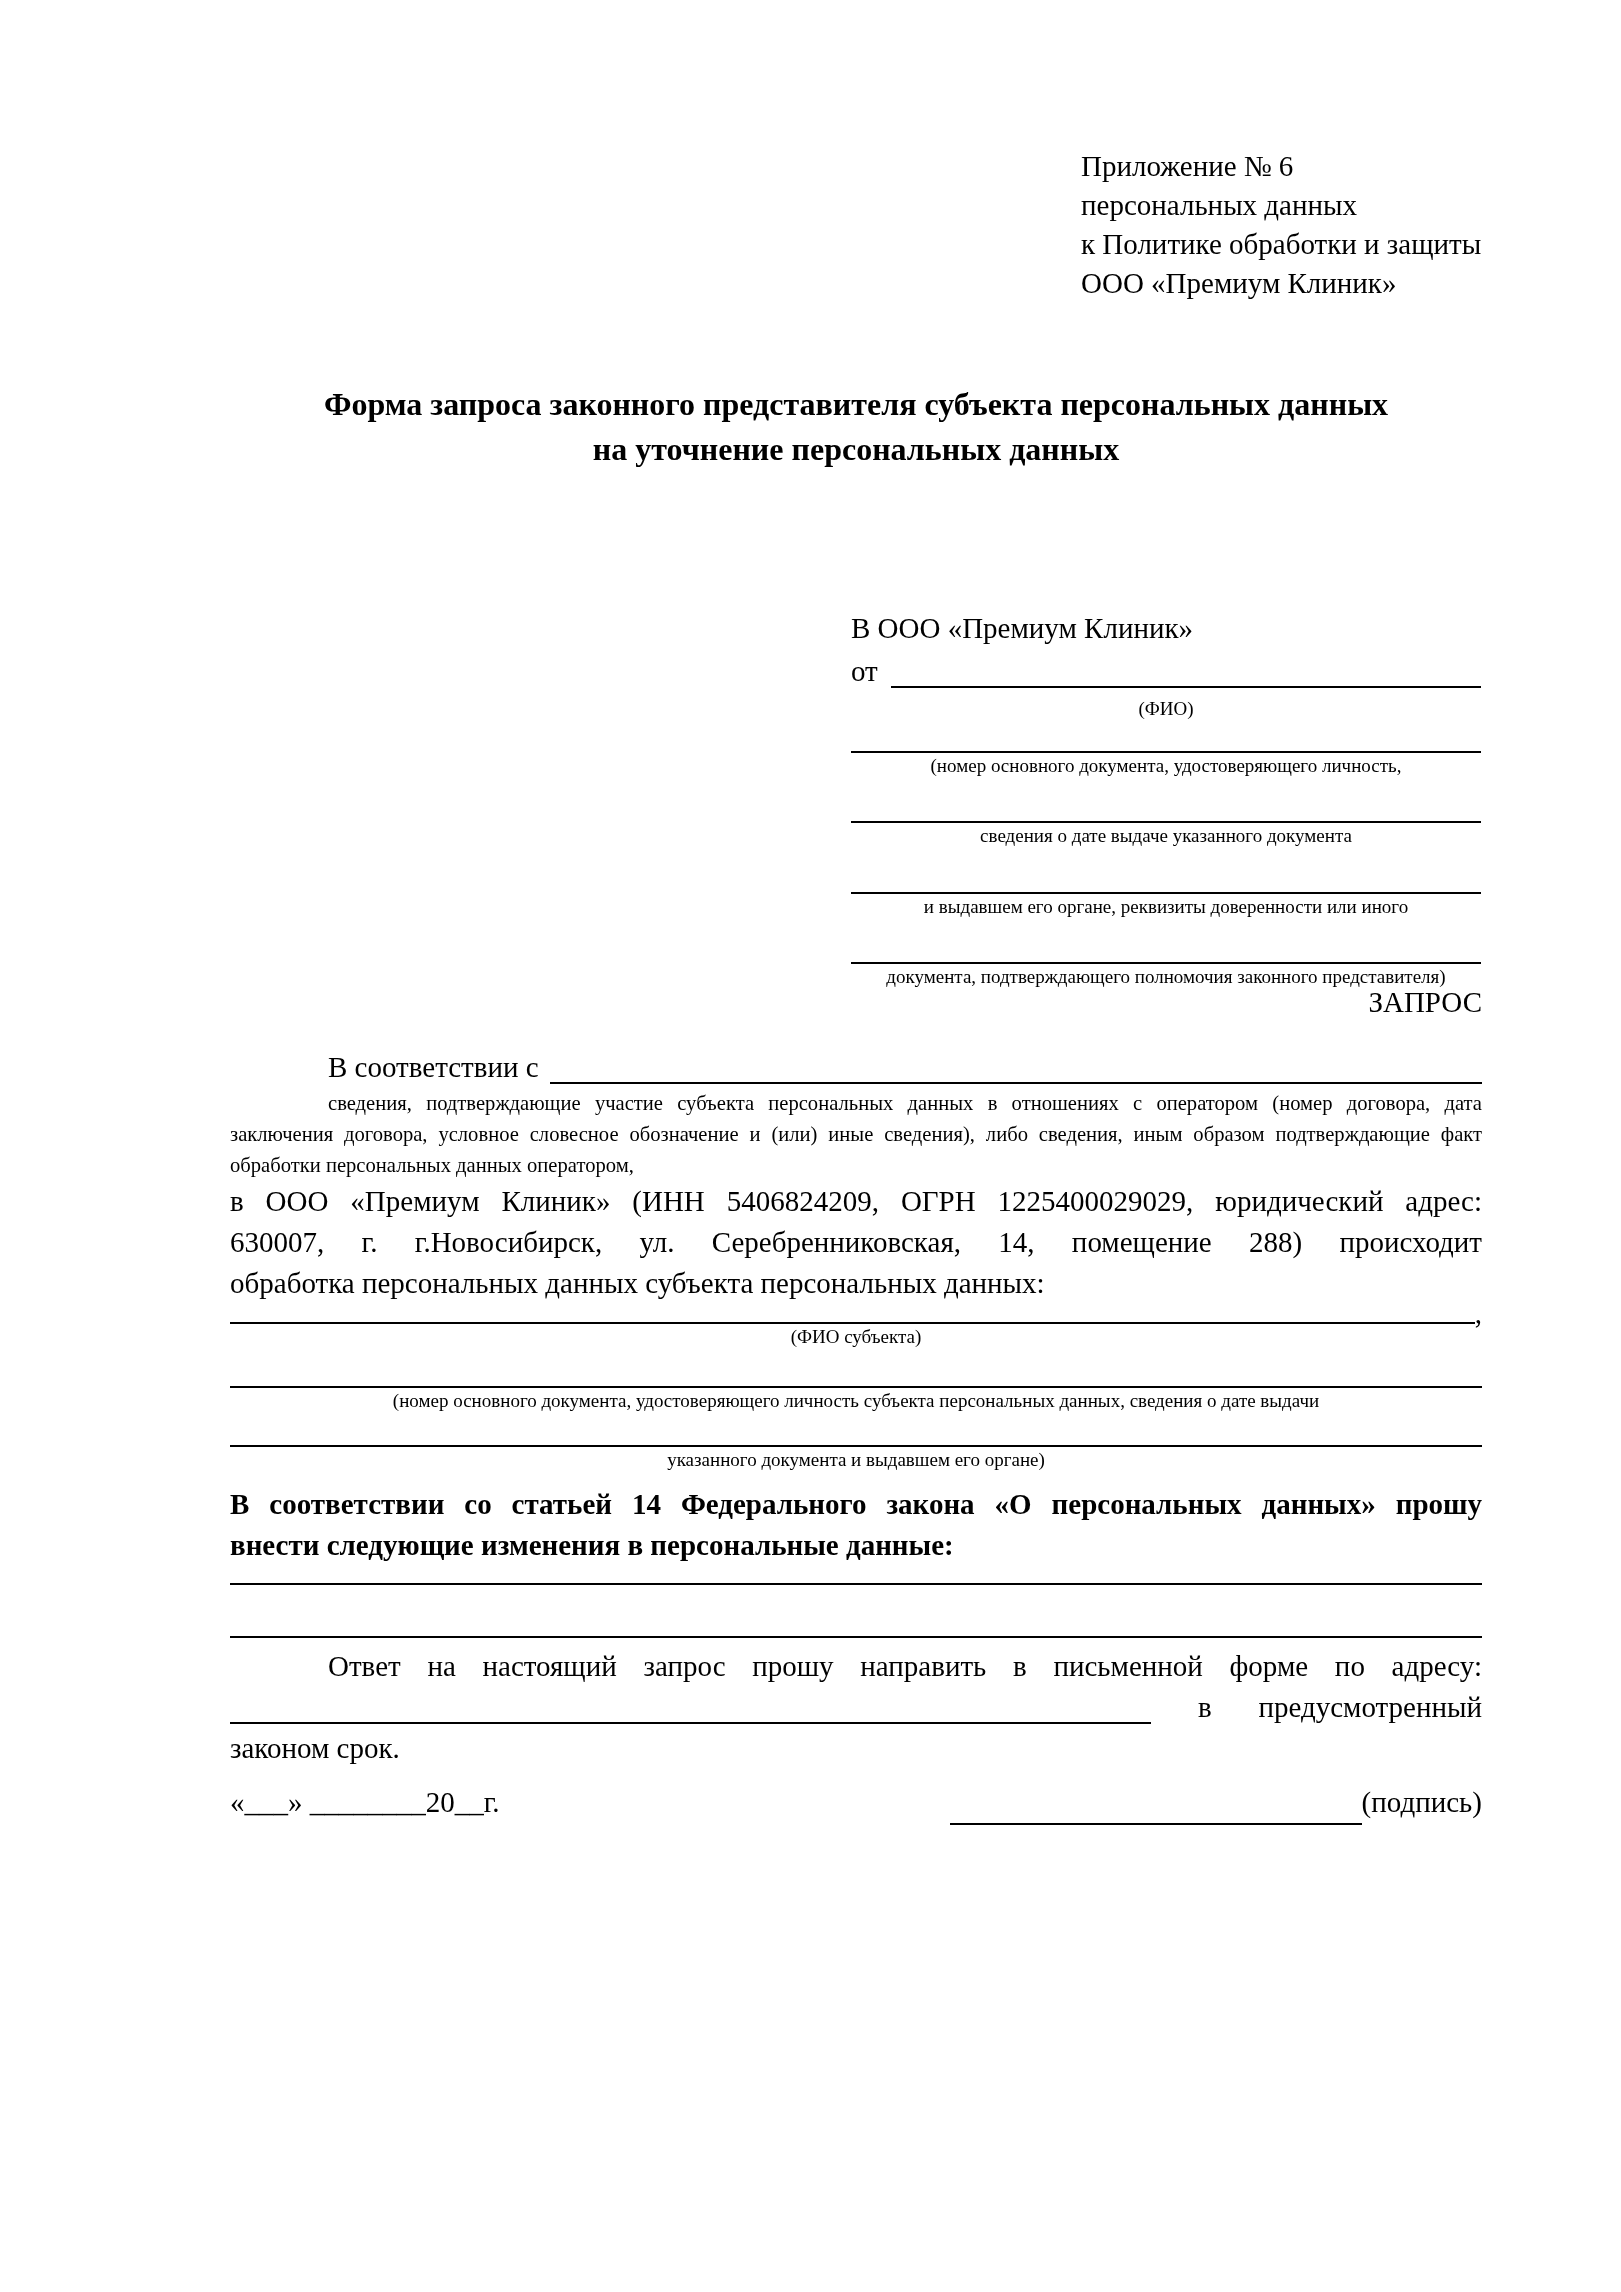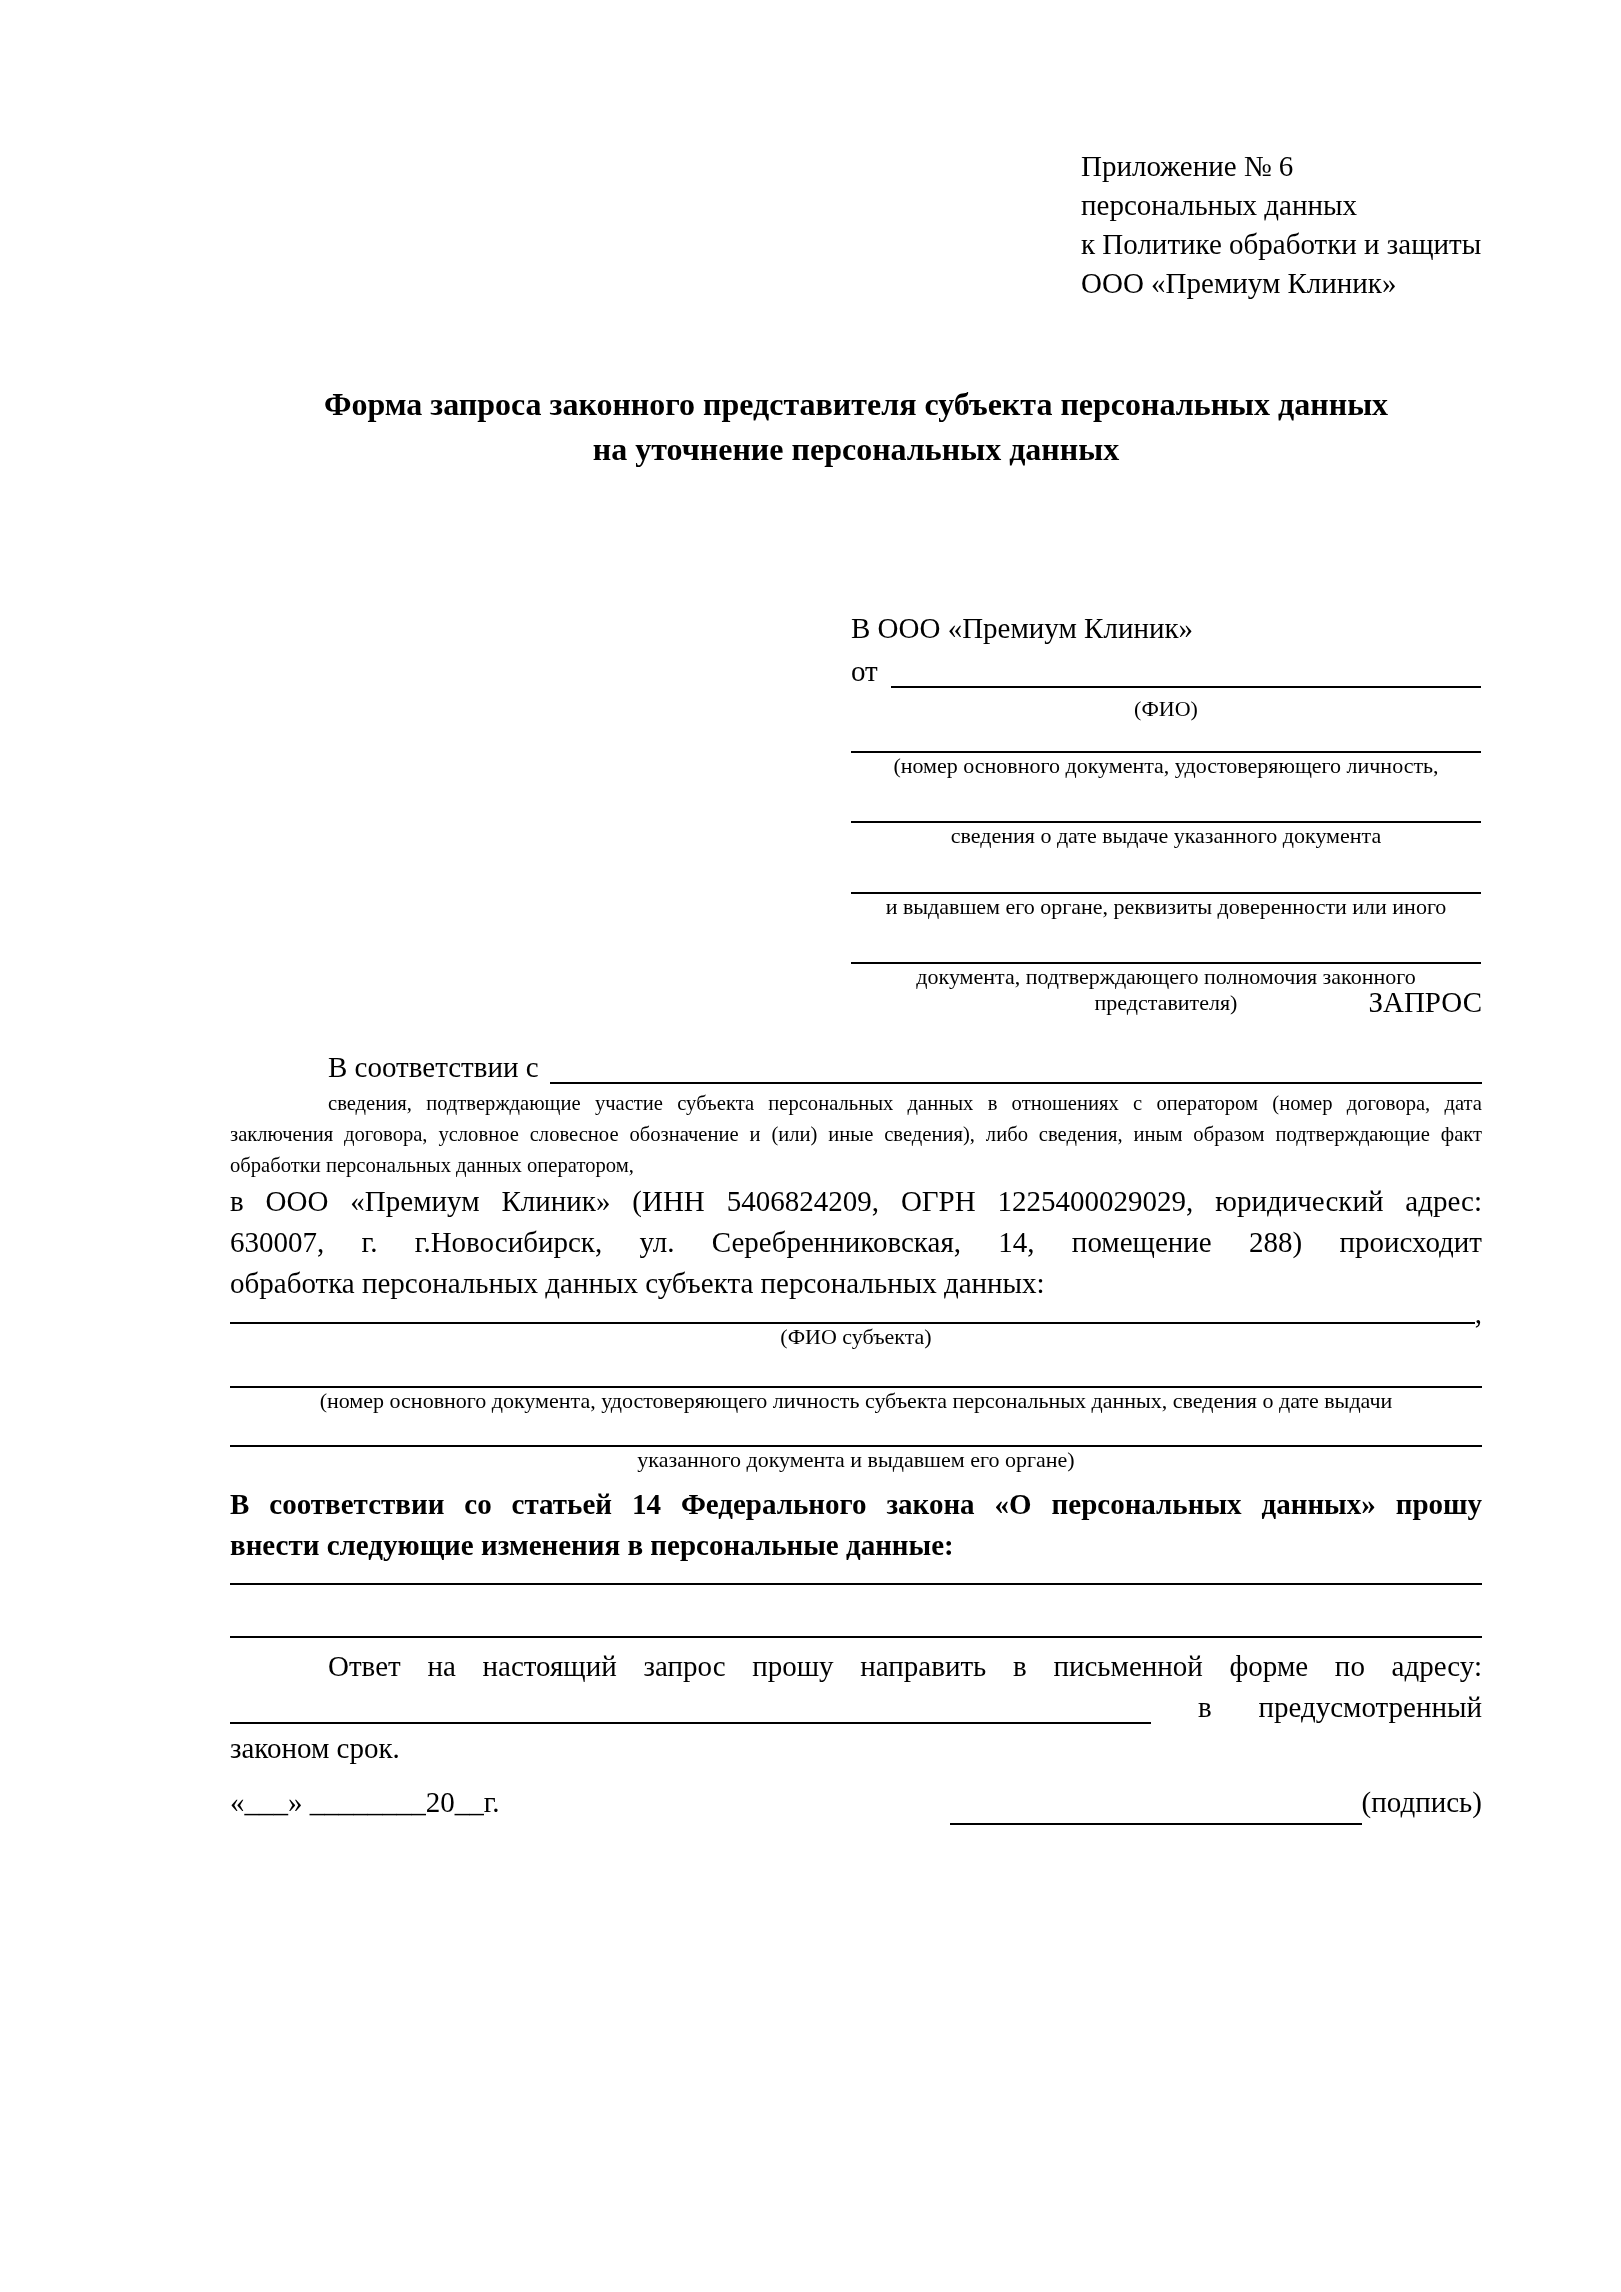--- a/index.html
+++ b/index.html
@@ -15,21 +15,21 @@
   .appendix{position:absolute;left:1081px;top:147px;line-height:39px;}
   
   .title{position:absolute;left:230px;top:382px;width:1252px;
          text-align:center;font-weight:bold;font-size:32px;line-height:45px;}
   
   .addressee{position:absolute;left:851px;top:586px;width:630px;margin-top:20px;}
   .addr-to{line-height:45px;}
   .from-row{display:flex;height:45px;}
   .from-row .lbl{padding-right:13.7px;}
   .fill{flex:1 1 auto;border-bottom:2.9px solid #000;height:35px;}
-  .caption{font-size:22px;line-height:25.5px;text-align:center;}
+  .caption{font-size:19px;line-height:25.5px;text-align:center;}
   .field{border-bottom:2.9px solid #000;}
   .addressee .field{height:43px;}
   .addressee .field.first{height:29px;}
   
   .main{position:absolute;left:230px;top:982px;width:1252px;}
   .heading{text-align:right;line-height:41px;}
   .intro-row{display:flex;margin-top:24px;height:41px;padding-left:98px;}
   .intro-row .lbl{padding-right:11.8px;white-space:nowrap;}
   .footnote{font-size:20.6px;line-height:31px;}
   .jl{text-align:justify;text-align-last:justify;}

